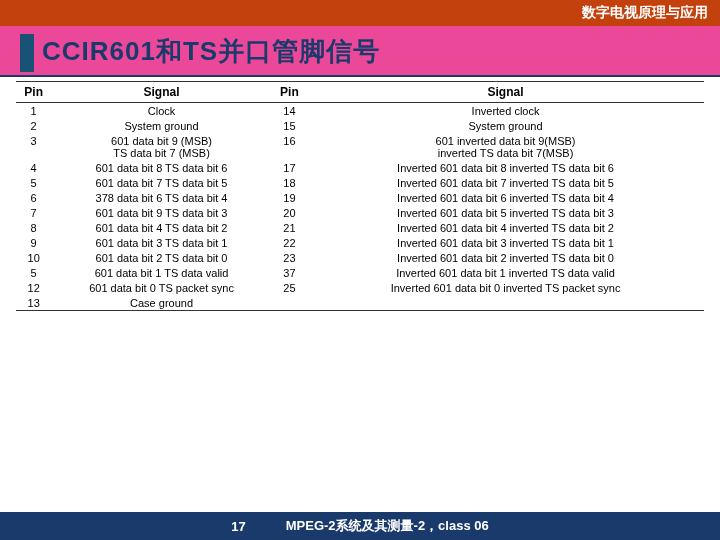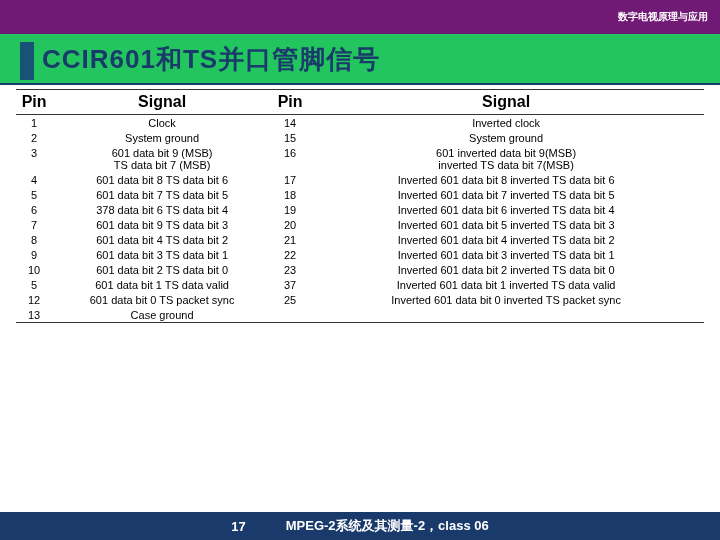--- a/index.html
+++ b/index.html
@@ -5,29 +5,29 @@
     * { margin: 0; padding: 0; box-sizing: border-box; }
     body {
       width: 720px;
       height: 540px;
       font-family: Arial, "Microsoft YaHei", sans-serif;
       background: #fff;
       overflow: hidden;
       position: relative;
     }
     .top-bar {
-      background: #701a75;
+      background: #c2410c;
       color: #fff;
       text-align: right;
-      padding: 10px 12px;
-      font-size: 10px;
+      padding: 4px 12px;
+      font-size: 14px;
       font-weight: bold;
     }
     .title-section {
-      background: #22c55e;
+      background: #ec4899;
       padding: 8px 20px 6px 20px;
       border-bottom: 2px solid #1a3a6b;
     }
     .title-section h1 {
       font-size: 26px;
       font-weight: bold;
       color: #1a3a6b;
       letter-spacing: 1px;
     }
     .blue-accent {
@@ -49,21 +49,21 @@
       width: 100%;
       border-collapse: collapse;
       font-size: 11px;
     }
     .table-container {
       padding: 4px 16px 4px 16px;
     }
     th {
       text-align: center;
       font-weight: bold;
-      font-size: 16px;
+      font-size: 12px;
       padding: 3px 4px;
       border-bottom: 1.5px solid #333;
       border-top: 1.5px solid #333;
     }
     td {
       text-align: center;
       padding: 1.5px 4px;
       vertical-align: top;
       font-size: 11px;
     }

